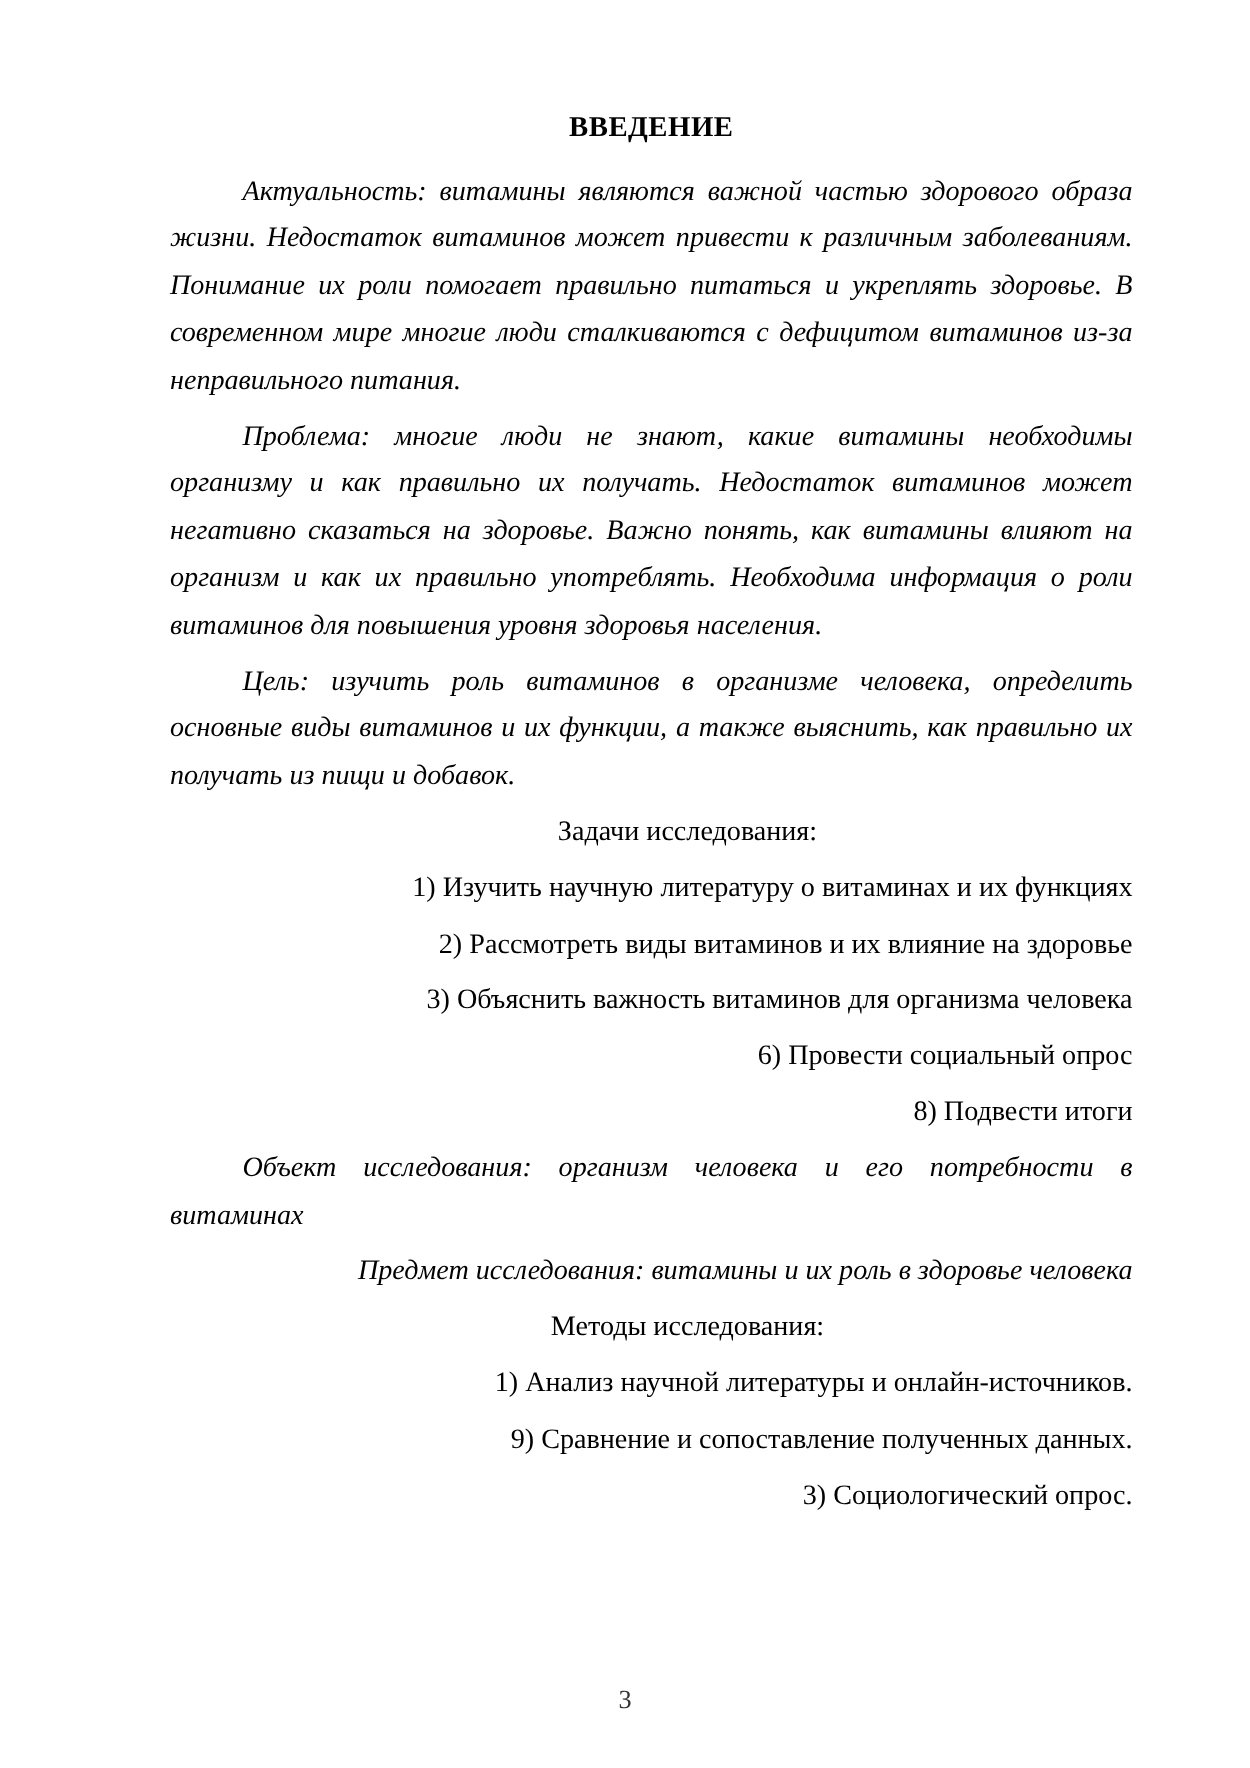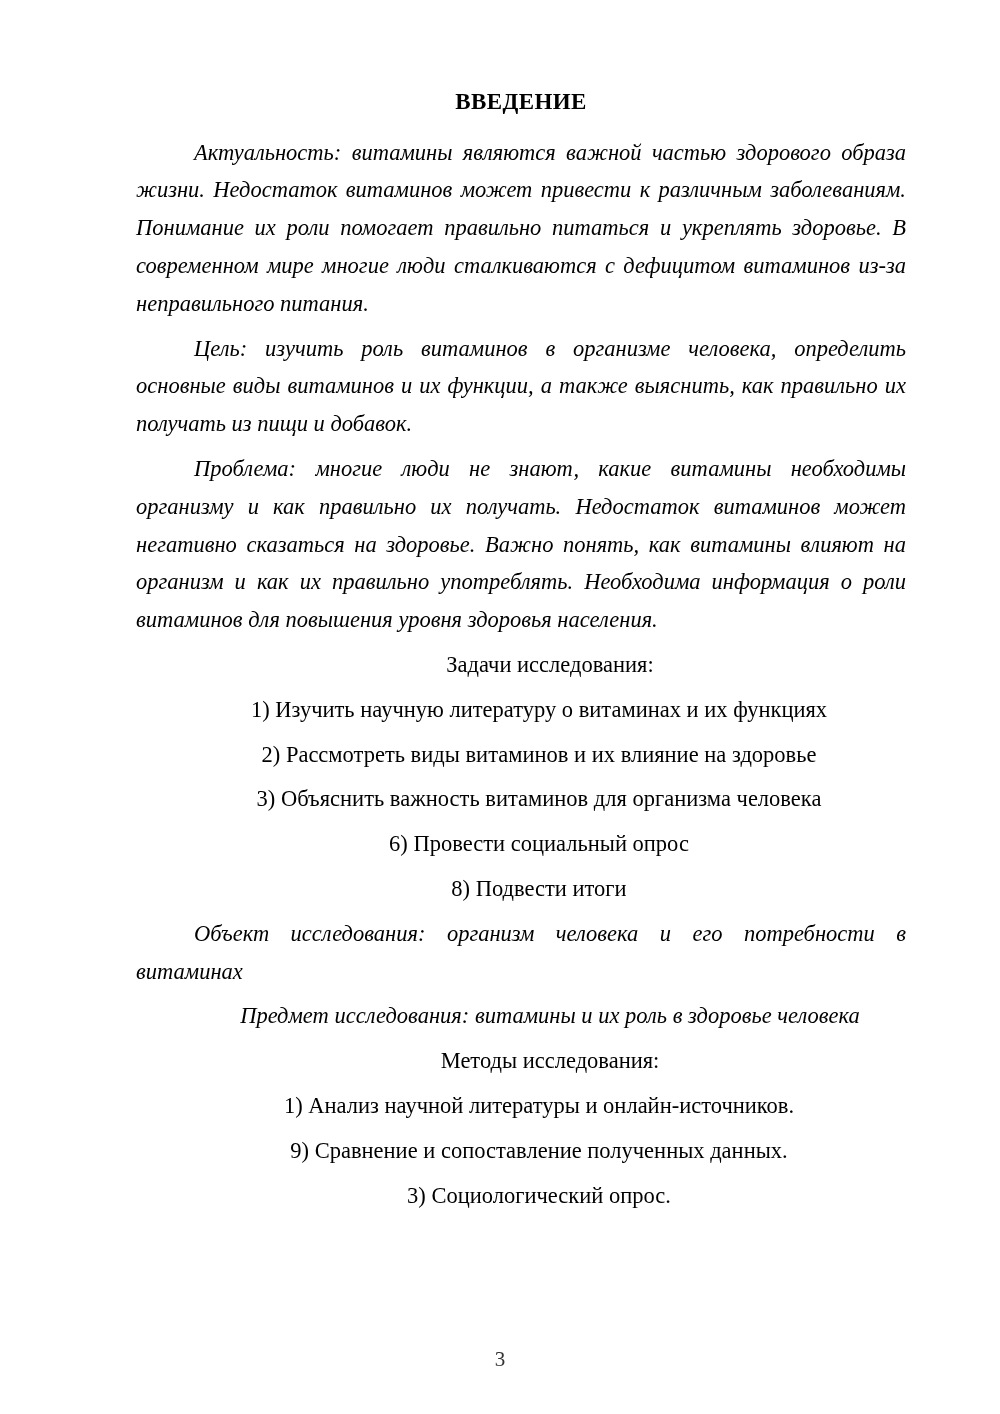--- a/index.html
+++ b/index.html
@@ -34,26 +34,26 @@
   .para {
     font-size: 22.5px;
     line-height: 1.68;
     text-align: justify;
     text-justify: inter-word;
     text-indent: 58px;
     margin: 0 0 7px 0;
     font-style: italic;
   }
   .para.nojust {
-    text-align: center;
+    text-align: right;
   }
   .list-item {
     font-size: 22.5px;
     line-height: 1.68;
-    text-align: center;
+    text-align: right;
     text-indent: 36px;
     margin: 0 0 7px 0;
   }
   .sub-head {
     font-size: 22.5px;
     line-height: 1.68;
     text-align: center;
     text-indent: 58px;
     margin: 0 0 7px 0;
   }
@@ -69,23 +69,23 @@
 </style>
 </head>
 <body>
 
 <div class="page">
 
   <h1 class="doc-title">ВВЕДЕНИЕ</h1>
 
   <p class="para">Актуальность: витамины являются важной частью здорового образа жизни. Недостаток витаминов может привести к различным заболеваниям. Понимание их роли помогает правильно питаться и укреплять здоровье. В современном мире многие люди сталкиваются с дефицитом витаминов из-за неправильного питания.</p>
 
+  <p class="para">Проблема: многие люди не знают, какие витамины необходимы организму и как правильно их получать. Недостаток витаминов может негативно сказаться на здоровье. Важно понять, как витамины влияют на организм и как их правильно употреблять. Необходима информация о роли витаминов для повышения уровня здоровья населения.</p>
+
   <p class="para">Цель: изучить роль витаминов в организме человека, определить основные виды витаминов и их функции, а также выяснить, как правильно их получать из пищи и добавок.</p>
-
-  <p class="para">Проблема: многие люди не знают, какие витамины необходимы организму и как правильно их получать. Недостаток витаминов может негативно сказаться на здоровье. Важно понять, как витамины влияют на организм и как их правильно употреблять. Необходима информация о роли витаминов для повышения уровня здоровья населения.</p>
 
   <p class="sub-head">Задачи исследования:</p>
 
   <p class="list-item">1) Изучить научную литературу о витаминах и их функциях</p>
   <p class="list-item">2) Рассмотреть виды витаминов и их влияние на здоровье</p>
   <p class="list-item">3) Объяснить важность витаминов для организма человека</p>
   <p class="list-item">6) Провести социальный опрос</p>
   <p class="list-item">8) Подвести итоги</p>
 
   <p class="para">Объект исследования: организм человека и его потребности в витаминах</p>

